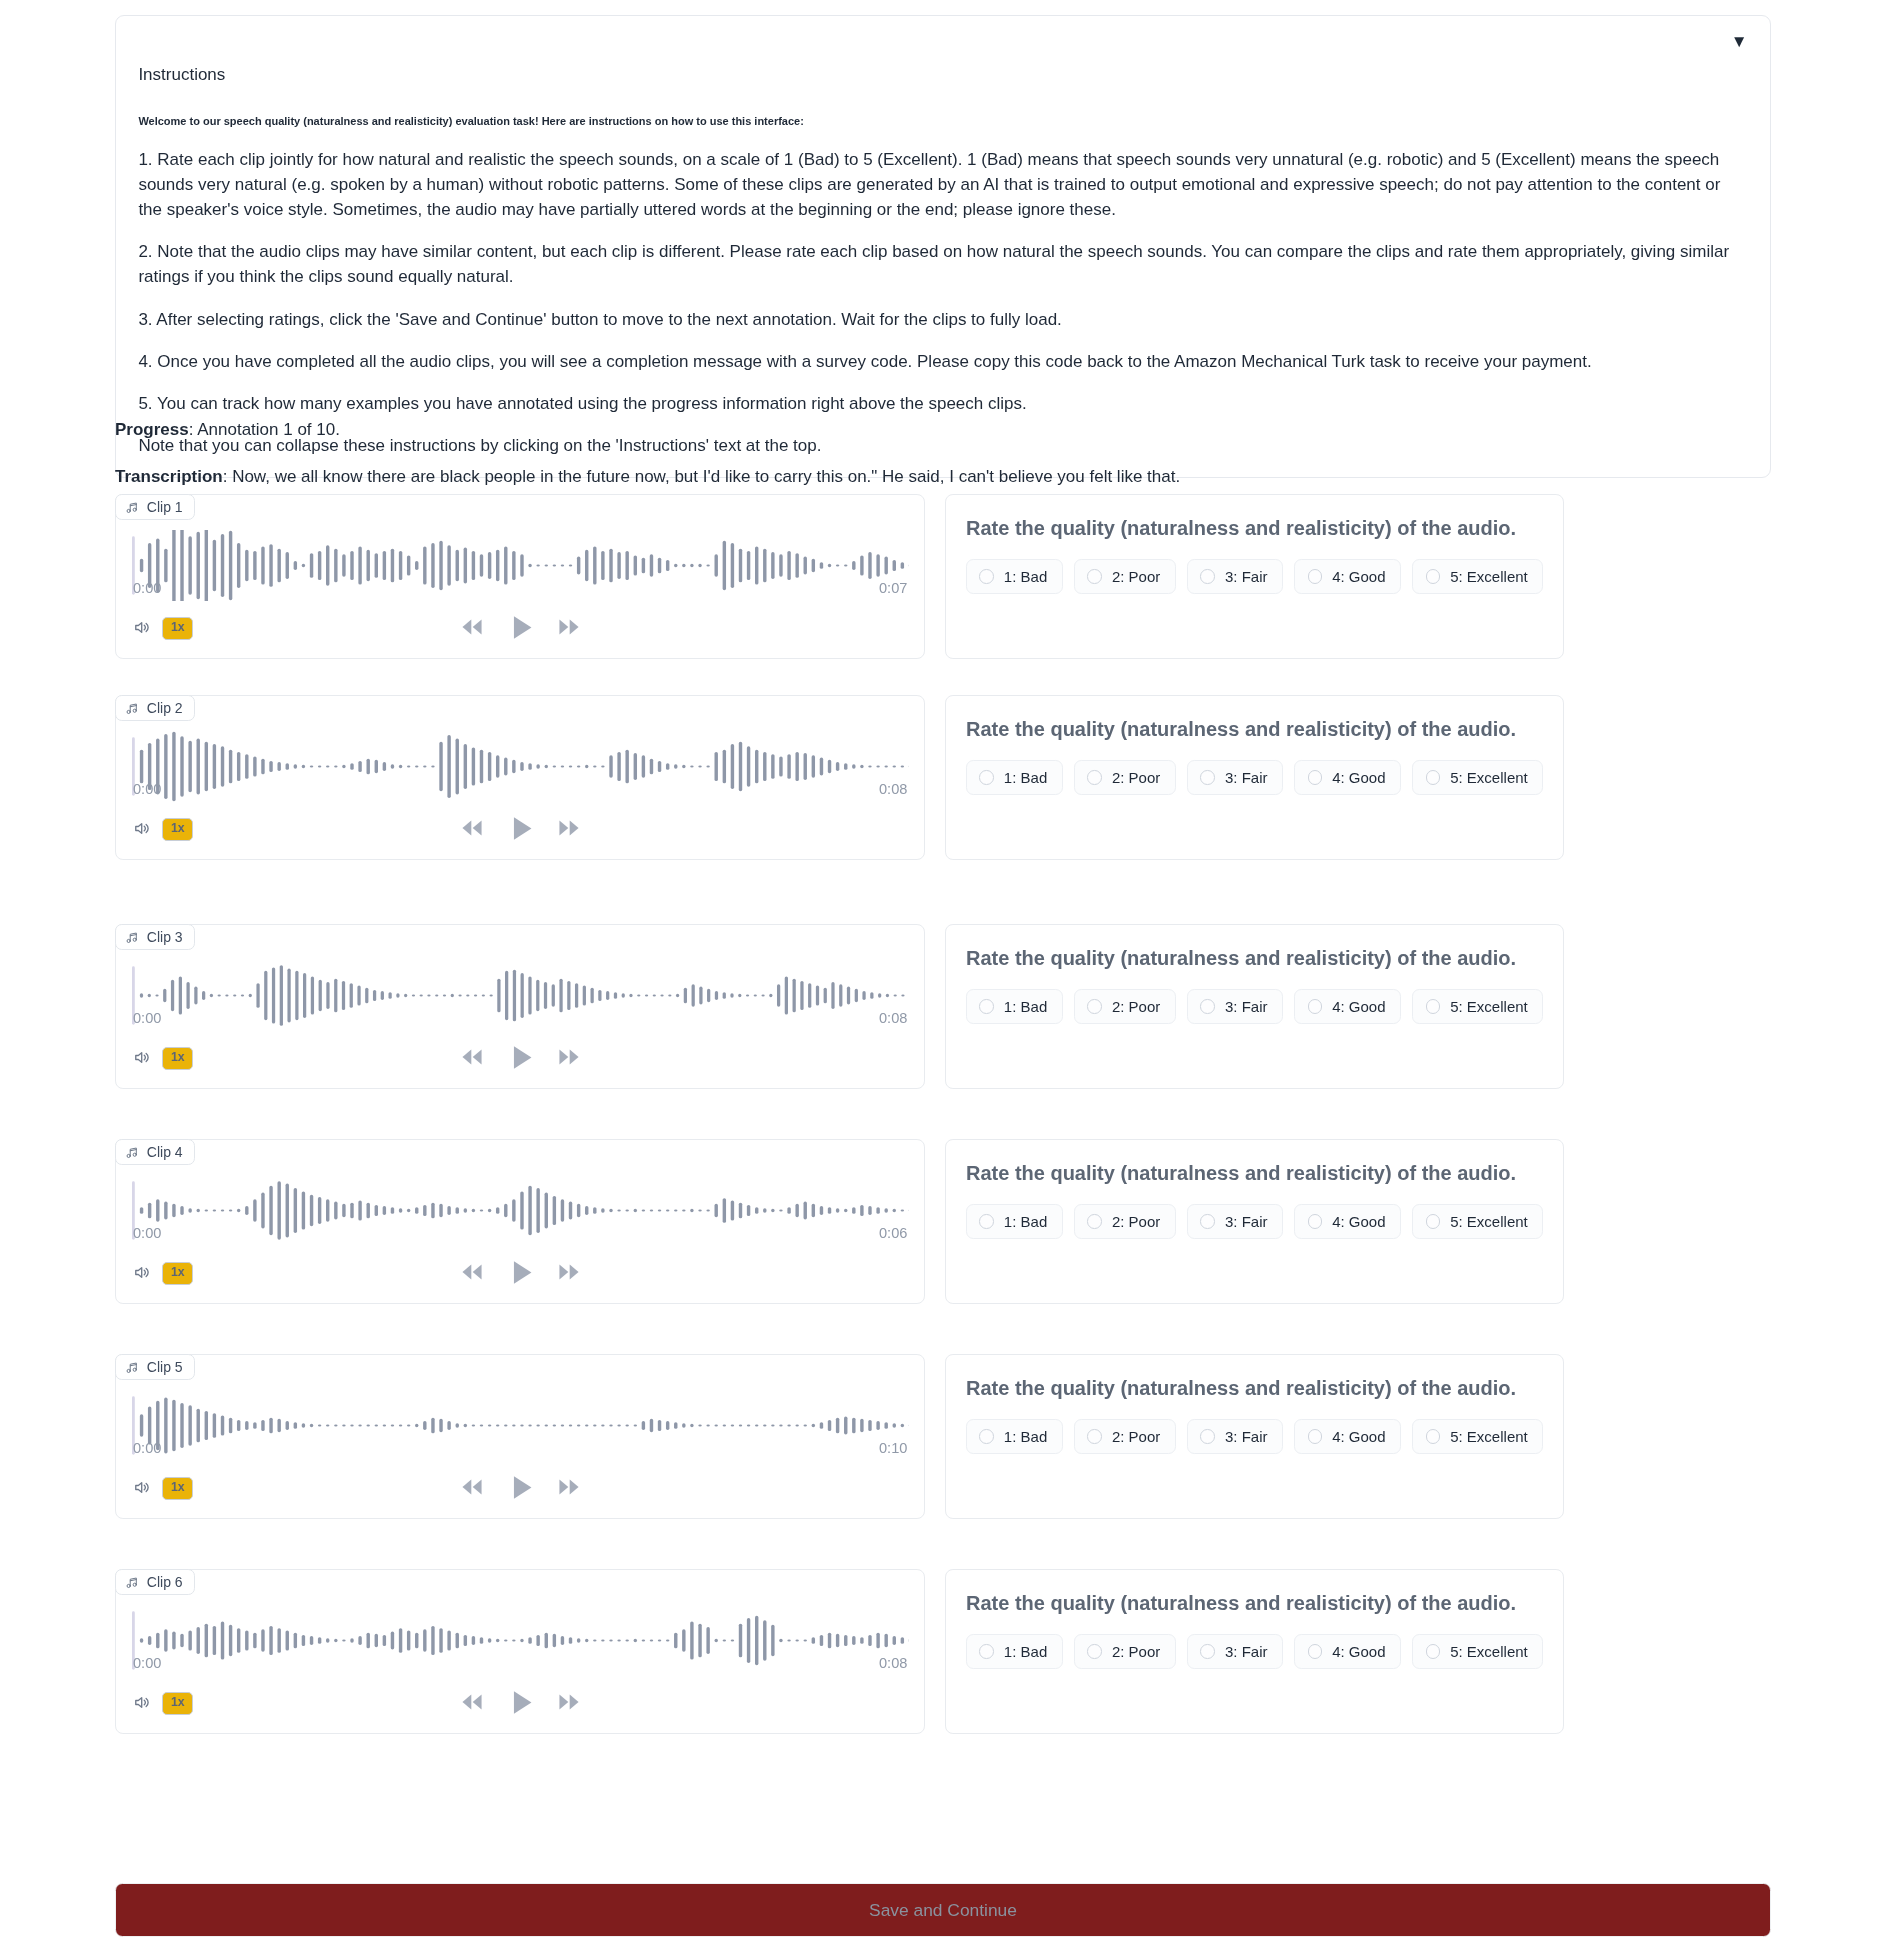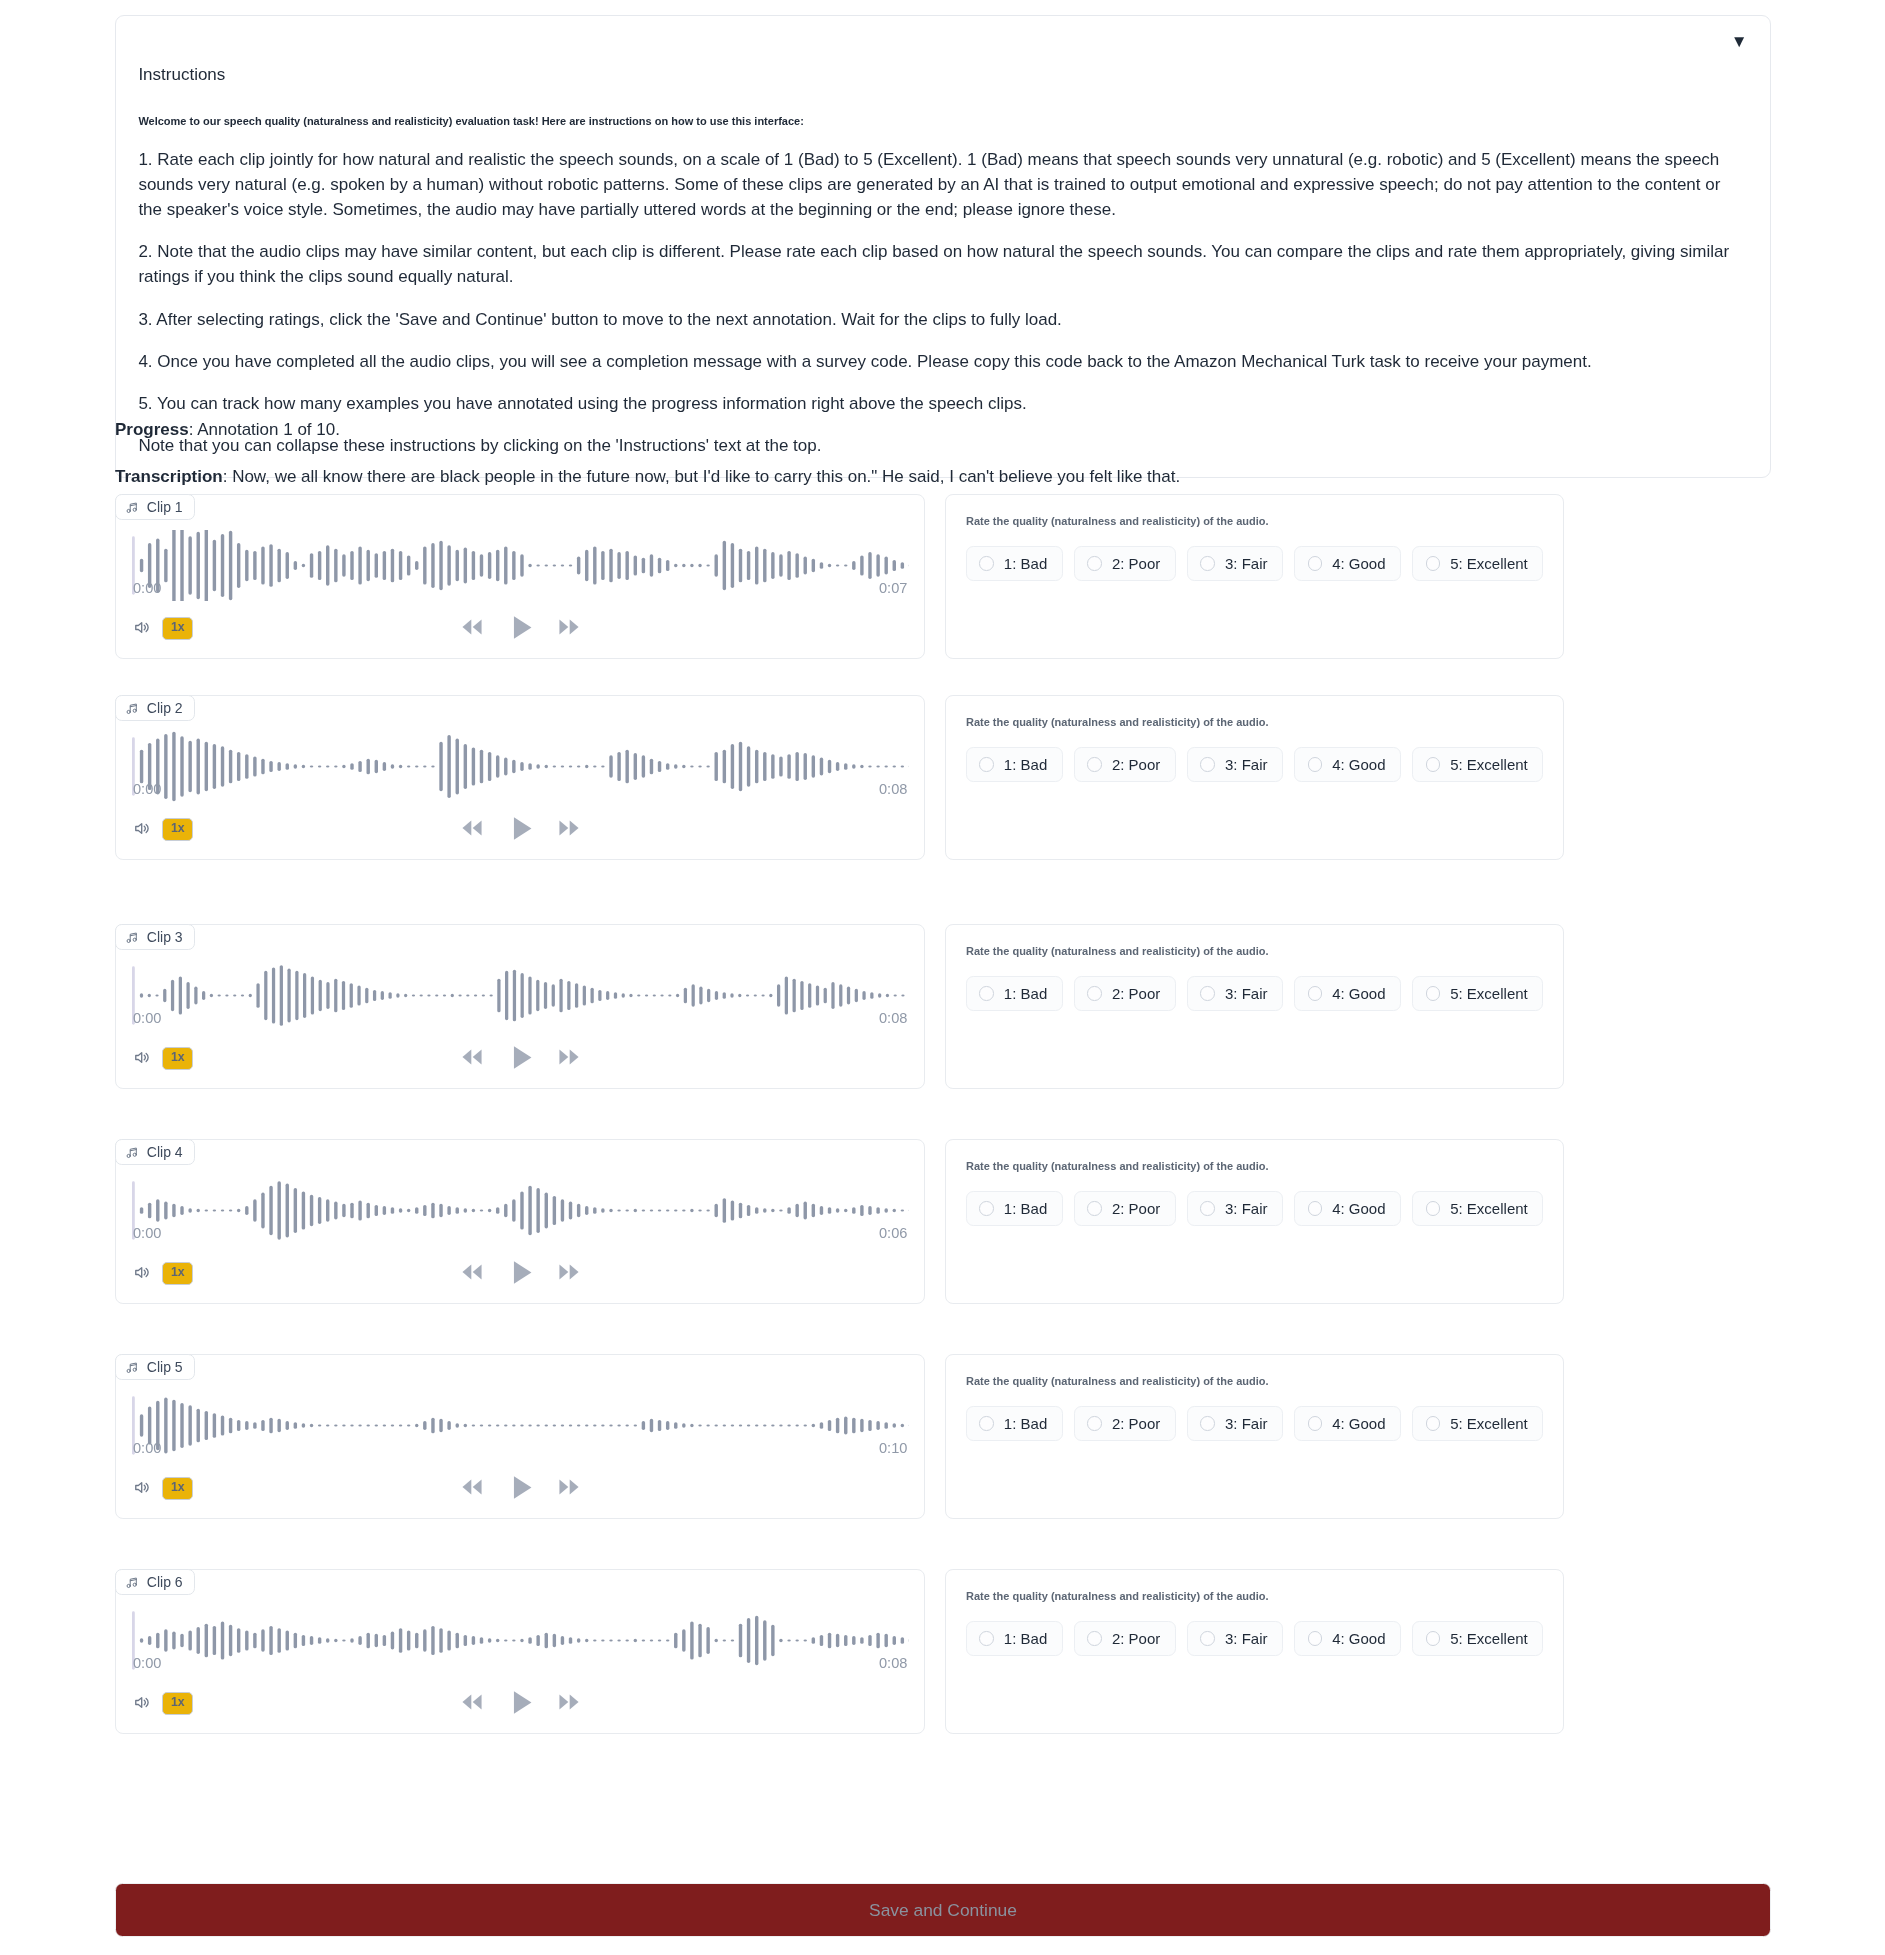--- a/index.html
+++ b/index.html
@@ -154,21 +154,21 @@
 
   
   .rating-card {
     flex: 1;
     background: #ffffff;
     border: 1.1px solid #e8ebef;
     border-radius: 7.9px;
     padding: 19px 20px;
   }
   .rating-question {
-    font-size: 11px;
+    font-size: 20px;
     font-weight: bold;
     color: #5c6674;
     line-height: 1.4;
   }
   .rating-options {
     display: flex;
     gap: 11.2px;
     margin-top: 17px;
   }
   .rating-option {

